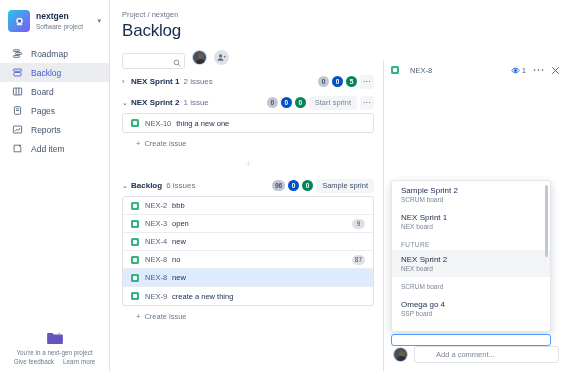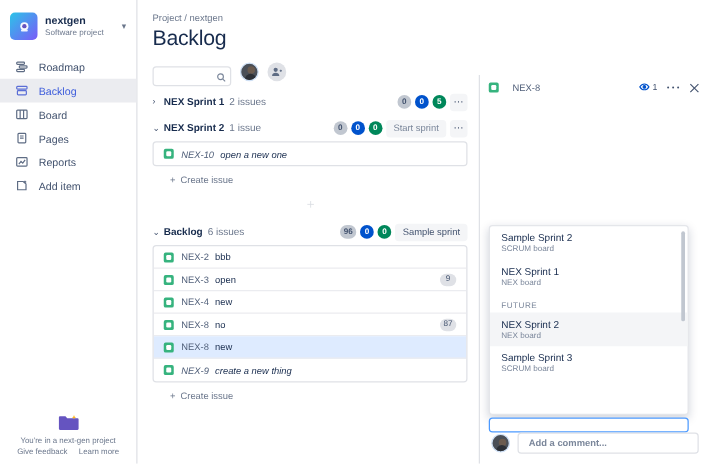--- a/index.html
+++ b/index.html
@@ -95,21 +95,21 @@
   .ghost-btn.enabled { color: #42526e; }
   .more-btn { width: 14px; height: 14px; border-radius: 3px; background: #f4f5f7;
               display: flex; align-items: center; justify-content: center;
               font-size: 8px; color: #42526e; cursor: pointer; letter-spacing: .5px; }
 
   .issue-list { border: 1px solid #dfe1e6; border-radius: 3px; background: #fff; overflow: hidden; }
   .issue-row {
     display: flex; align-items: center; height: 18px; padding: 0 8px;
     border-bottom: 1px solid #ebecf0; font-size: 7.5px; color: #172b4d; cursor: pointer;
   }
-  .issue-row:last-child { border-bottom: none; font-style: italic; }
+  .issue-row:last-child { border-bottom: none; }
   .issue-row.selected { background: #deebff; }
   .task-ico { width: 8px; height: 8px; border-radius: 1.5px; background: #36b37e;
               display: flex; align-items: center; justify-content: center; margin-right: 6px; flex: 0 0 8px; }
   .task-ico::after { content:""; width: 4px; height: 4px; background: #fff; border-radius: 1px; }
   .issue-key { color: #505f79; margin-right: 5px; }
   .issue-sum { color: #172b4d; }
   .issue-est { margin-left: auto; background: #dfe1e6; color: #42526e;
                border-radius: 6px; font-size: 6.5px; height: 10px; min-width: 13px;
                padding: 0 3px; display: flex; align-items: center; justify-content: center; }
 
@@ -160,22 +160,22 @@
   .dd-bar { position: absolute; right: 2px; top: 4px; width: 3px; height: 72px; background: #c1c7d0; border-radius: 2px; }
 
   .field-input {
     position: absolute; left: 7px; top: 274px; width: 160px; height: 12px;
     border: 1.5px solid #4c9aff; border-radius: 3px; background: #fff;
   }
 
   .comment-bar { position: absolute; left: 0; right: 0; bottom: 8px; display: flex; align-items: center; gap: 6px; padding: 0 9px; }
   .comment-box {
     flex: 1; height: 17px; border: 1px solid #dfe1e6; border-radius: 3px;
-    font-size: 7.5px; color: #7a869a; padding: 0 8px; background: #fff;
-    display: flex; align-items: center; cursor: text; font-weight: bold;
+    font-size: 7.5px; color: #7a869a; padding: 0 21px; background: #fff;
+    display: flex; align-items: center; cursor: text;
   }
 </style>
 </head>
 <body>
 
 <div id="app">
 
   <div class="sidebar">
     <div class="proj-head">
       <div class="proj-avatar">
@@ -323,21 +323,21 @@
             <span class="pill blue">0</span>
             <span class="pill green">0</span>
             <button class="ghost-btn">Start sprint</button>
             <span class="more-btn">⋯</span>
           </span>
         </div>
         <div class="issue-list">
           <div class="issue-row">
             <span class="task-ico"></span>
             <span class="issue-key">NEX-10</span>
-            <span class="issue-sum">open a new one</span>
+            <span class="issue-sum">thing a new one</span>
           </div>
         </div>
         <div class="create-issue">
           <span>+</span>
           <span>Create issue</span>
         </div>
       </div>
 
       <div class="drop-zone">
         <svg class="drop-dot" width="7" height="7" viewBox="0 0 12 12" fill="none" stroke="#97a0af" stroke-width="1.2">
@@ -439,22 +439,25 @@
         <div class="dd-item">
           <div class="dd-title">NEX Sprint 1</div>
           <div class="dd-sub">NEX board</div>
         </div>
         <div class="dd-group">FUTURE</div>
         <div class="dd-item selected">
           <div class="dd-title">NEX Sprint 2</div>
           <div class="dd-sub">NEX board</div>
         </div>
         <div class="dd-item">
-          <div class="dd-title">Sample Sprint 3</div>
           <div class="dd-sub">SCRUM board</div>
+        </div>
+        <div class="dd-item">
+          <div class="dd-title">Omega go 4</div>
+          <div class="dd-sub">SSP board</div>
         </div>
         <div class="dd-bar"></div>
       </div>
     </div>
 
     <div class="field-input"></div>
 
     <div class="comment-bar">
       <div class="av av-user"></div>
       <div class="comment-box">Add a comment...</div>

